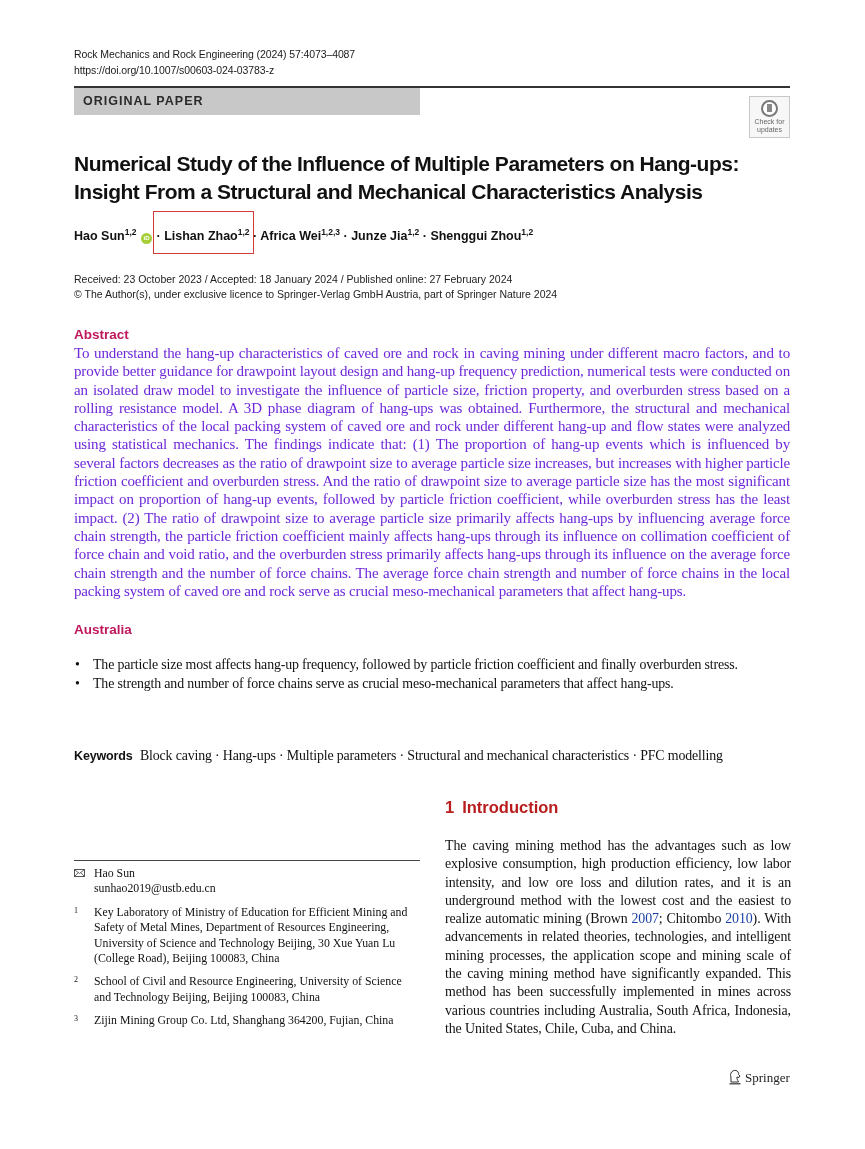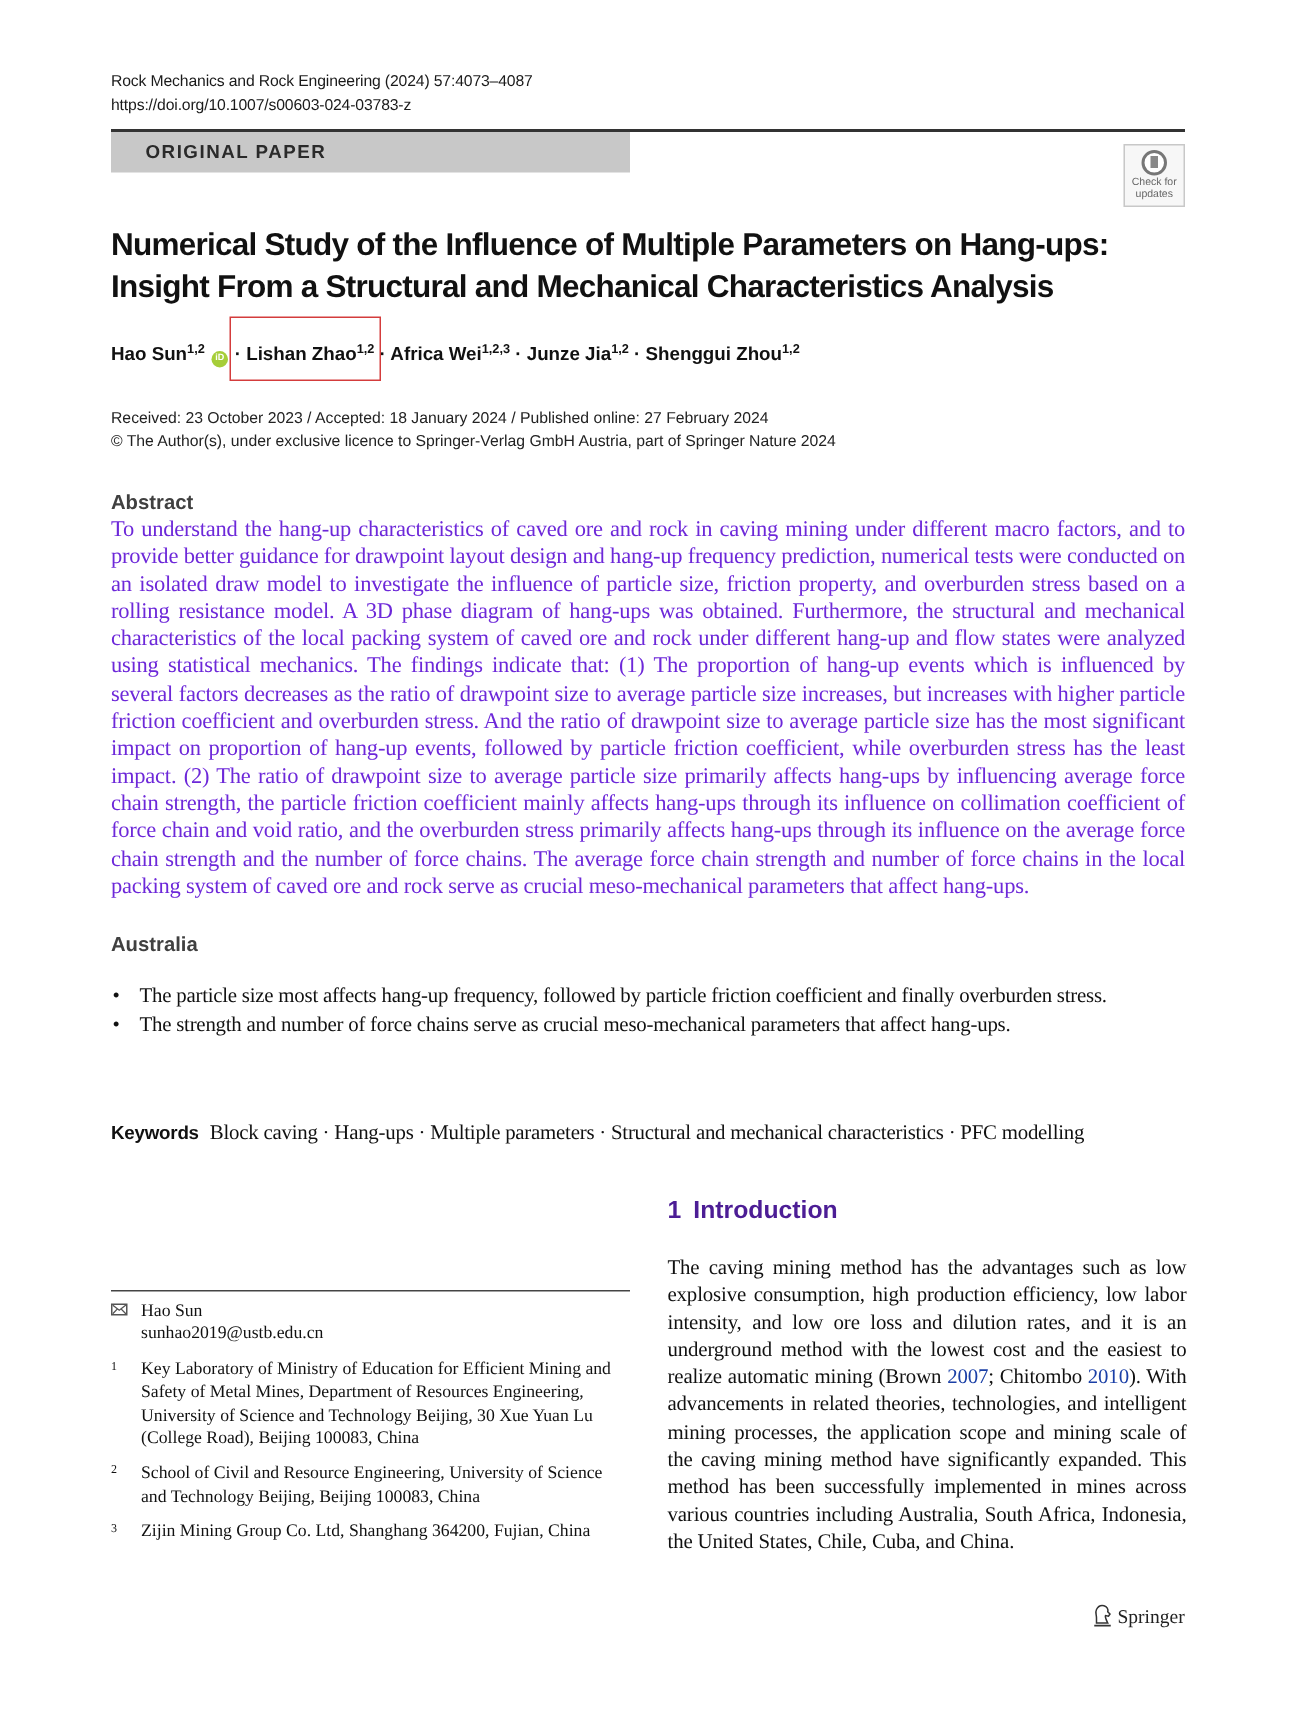--- a/index.html
+++ b/index.html
@@ -37,21 +37,21 @@
       position: absolute;
       left: 74px;
       top: 88px;
       width: 346px;
       height: 27px;
       background: #c8c8c8;
       font-size: 12.5px;
       font-weight: bold;
       letter-spacing: 1px;
       line-height: 27px;
-      padding-left: 23px;
+      padding-left: 9px;
       box-sizing: border-box;
       color: #2a2a2a;
     }
     .check-updates {
       position: absolute;
       left: 749px;
       top: 96px;
       width: 41px;
       height: 42px;
       border: 1px solid #c8c8c8;
@@ -145,21 +145,21 @@
       line-height: 15px;
       color: #222;
       white-space: nowrap;
     }
 
     .section-heading {
       position: absolute;
       left: 74px;
       font-size: 13.5px;
       font-weight: bold;
-      color: #404040;
+      color: #be185d;
     }
     .abstract-heading { top: 327px; }
     .abstract-body {
       position: absolute;
       left: 74px;
       top: 344px;
       width: 716px;
       font-size: 15px;
       line-height: 18.3px;
       text-align: justify;
@@ -207,21 +207,21 @@
       font-size: 12.5px;
       margin-right: 4px;
     }
 
     .intro-heading {
       position: absolute;
       left: 445px;
       top: 798px;
       font-size: 16.5px;
       font-weight: bold;
-      color: #4c1d95;
+      color: #b91c1c;
     }
     .intro-heading .num { margin-right: 8px; }
     .intro-body {
       position: absolute;
       left: 445px;
       top: 837px;
       width: 346px;
       font-size: 13.9px;
       line-height: 18.3px;
       text-align: justify;

